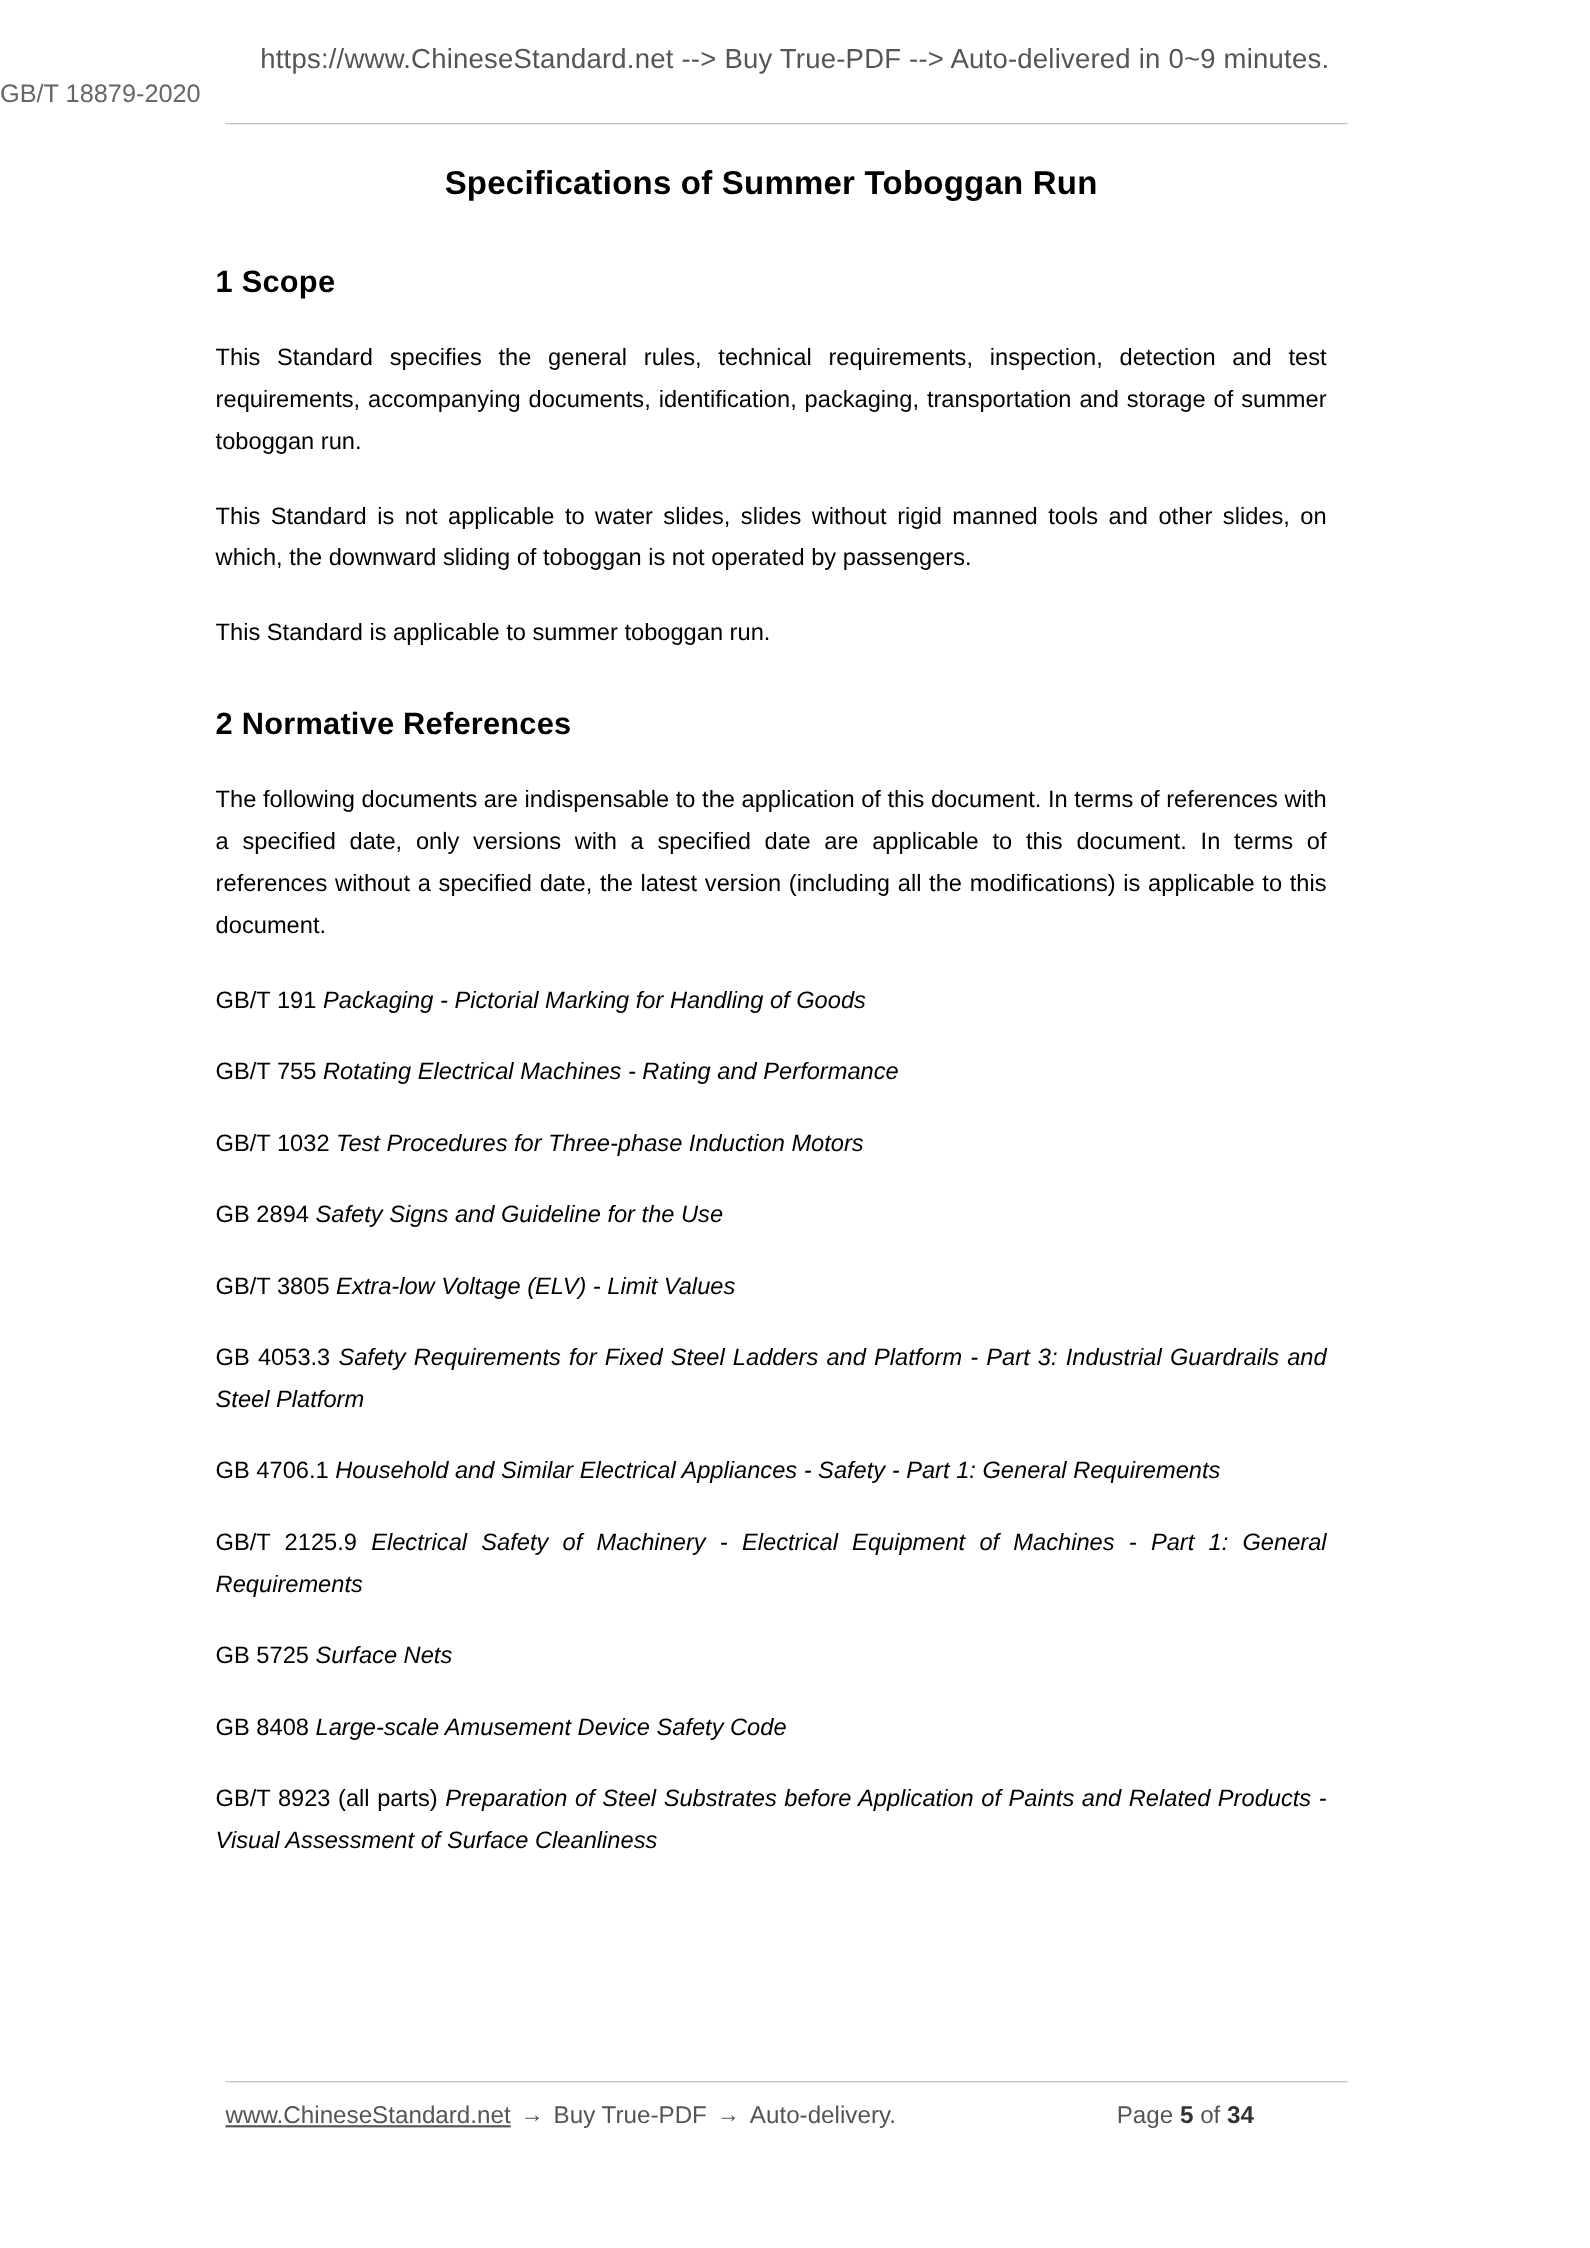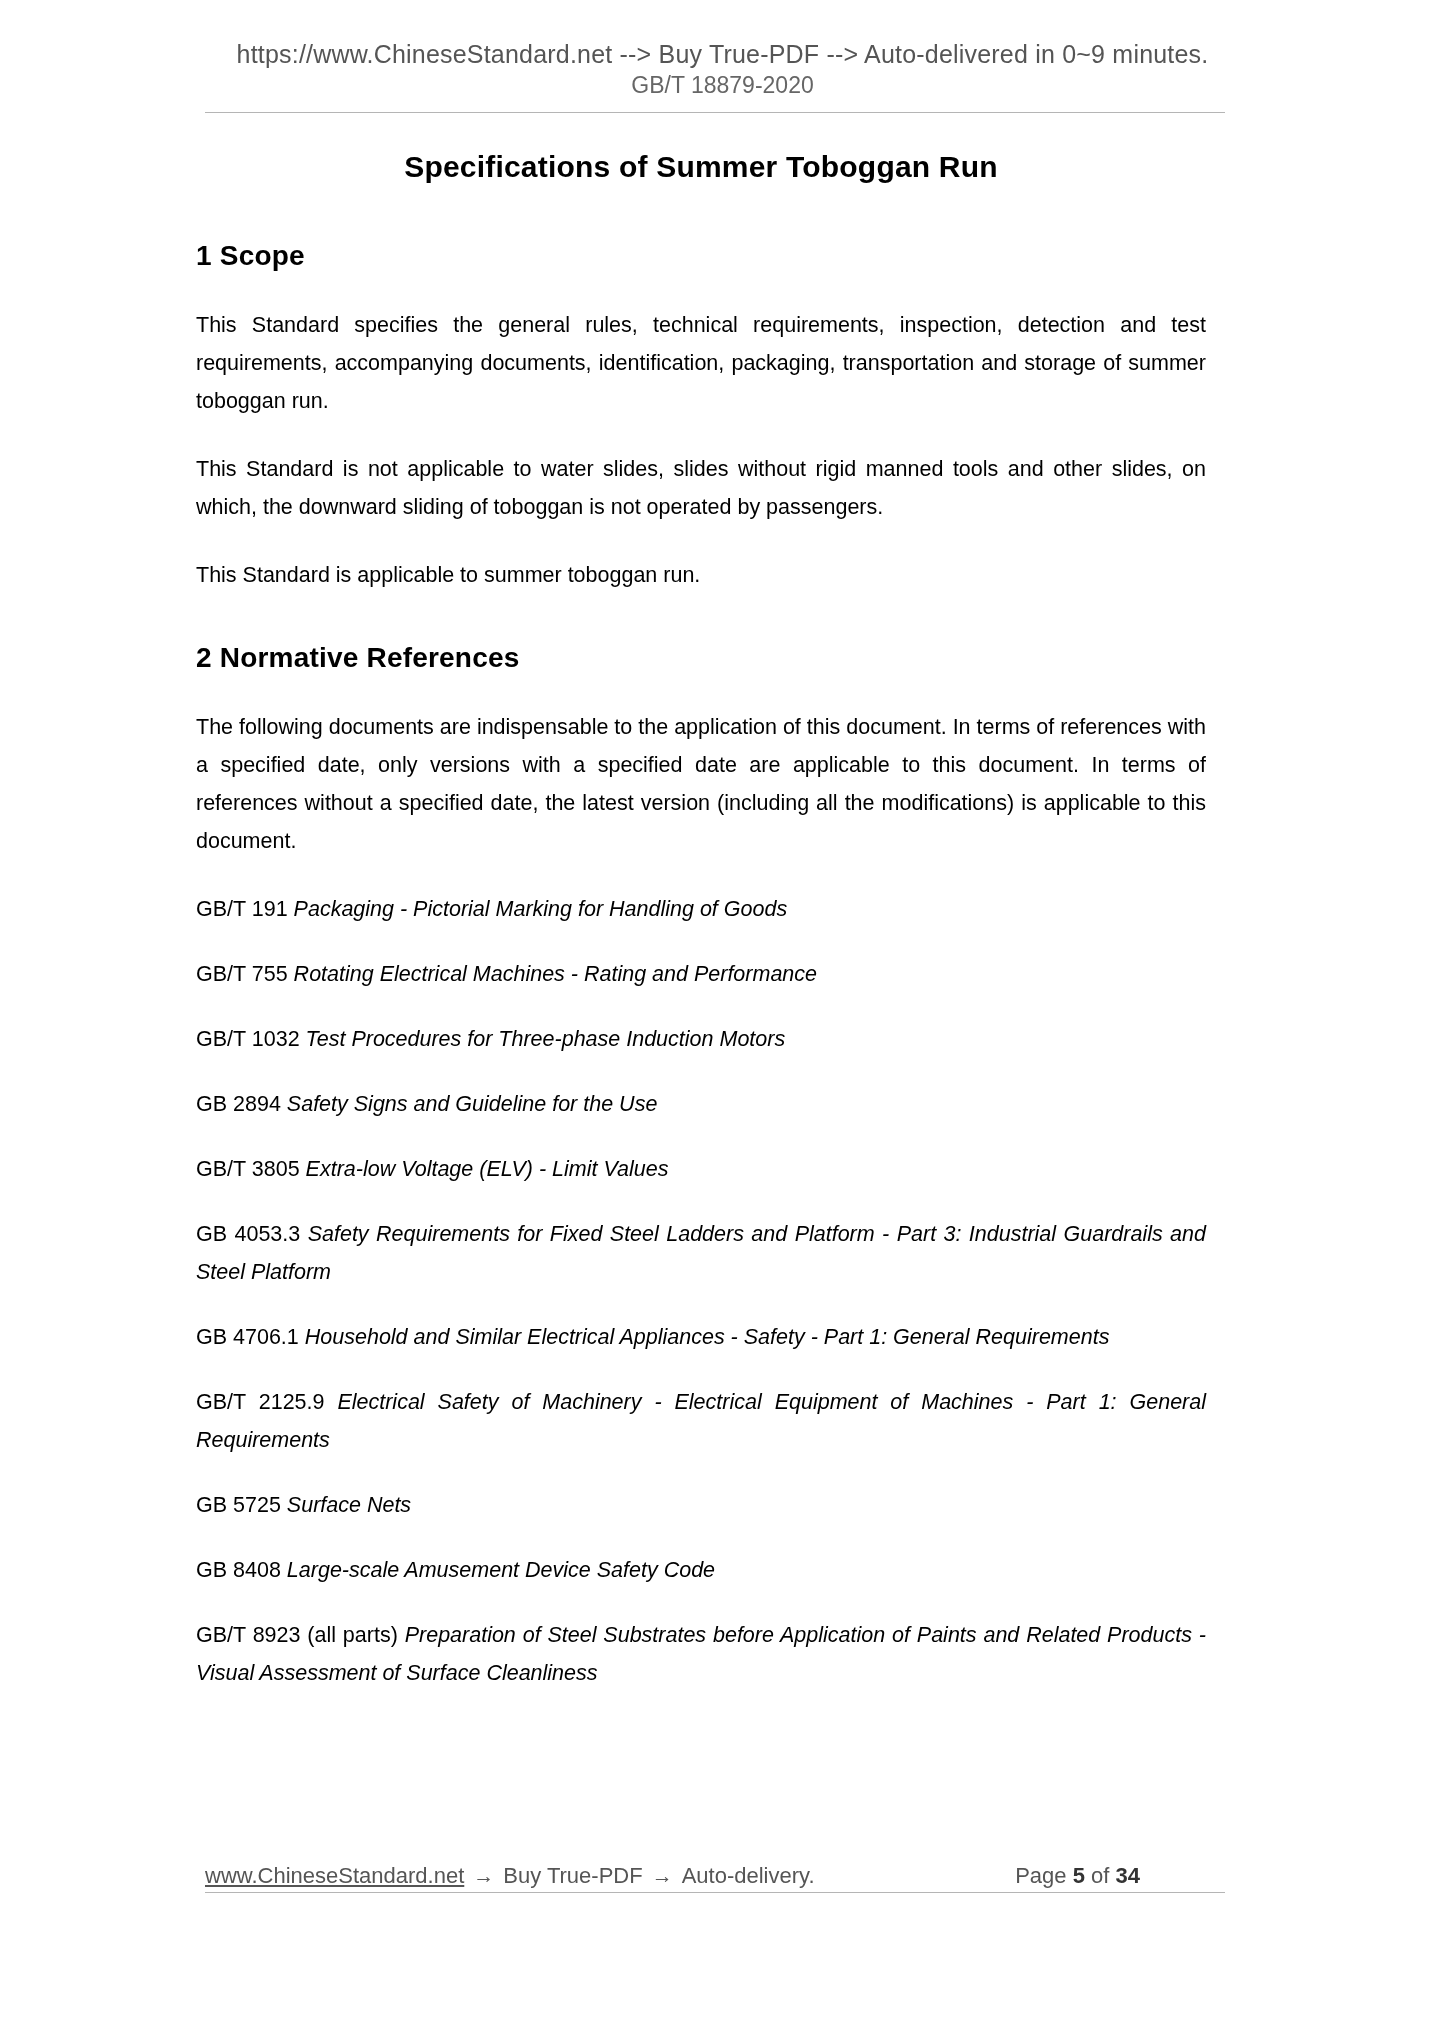--- a/index.html
+++ b/index.html
@@ -31,21 +31,20 @@
     font-size: 25px;
     color: #555555;
     letter-spacing: 0.2px;
     white-space: nowrap;
   }
   .std-number {
     position: absolute;
     top: 72px;
     left: 0;
     width: 1445px;
-    text-align: center;
     font-size: 23px;
     color: #666666;
   }
   .top-rule {
     position: absolute;
     top: 112px;
     left: 205px;
     width: 1020px;
     height: 1px;
     background: #b5b5b5;
@@ -92,21 +91,21 @@
   .footer-rule {
     position: absolute;
     top: 1892px;
     left: 205px;
     width: 1020px;
     height: 1px;
     background: #b5b5b5;
   }
   .footer {
     position: absolute;
-    top: 1863px;
+    top: 1910px;
     left: 205px;
     width: 1020px;
     font-size: 22px;
     color: #555555;
     display: flex;
     align-items: flex-end;
   }
   .footer-left {
     display: flex;
     align-items: center;

